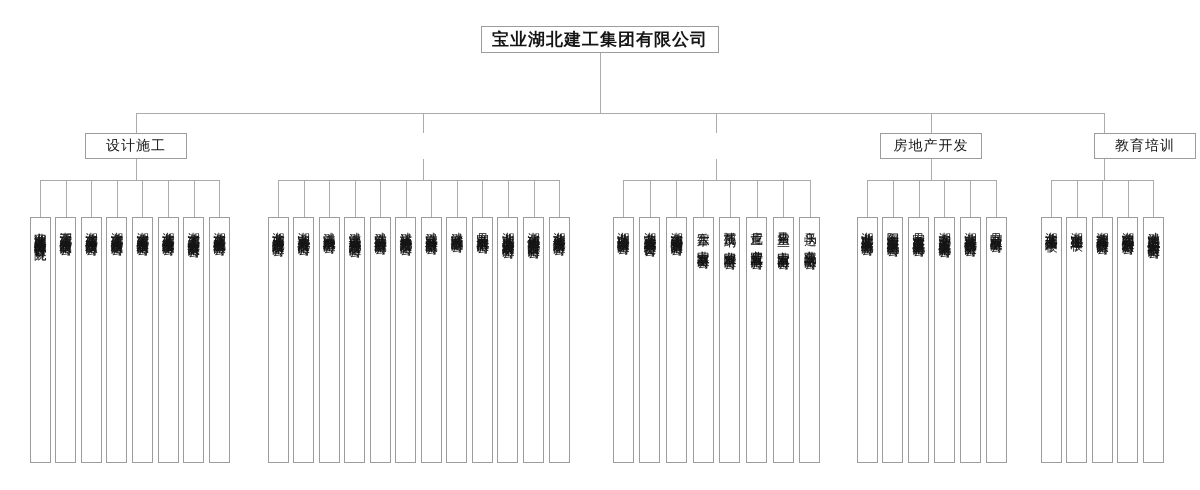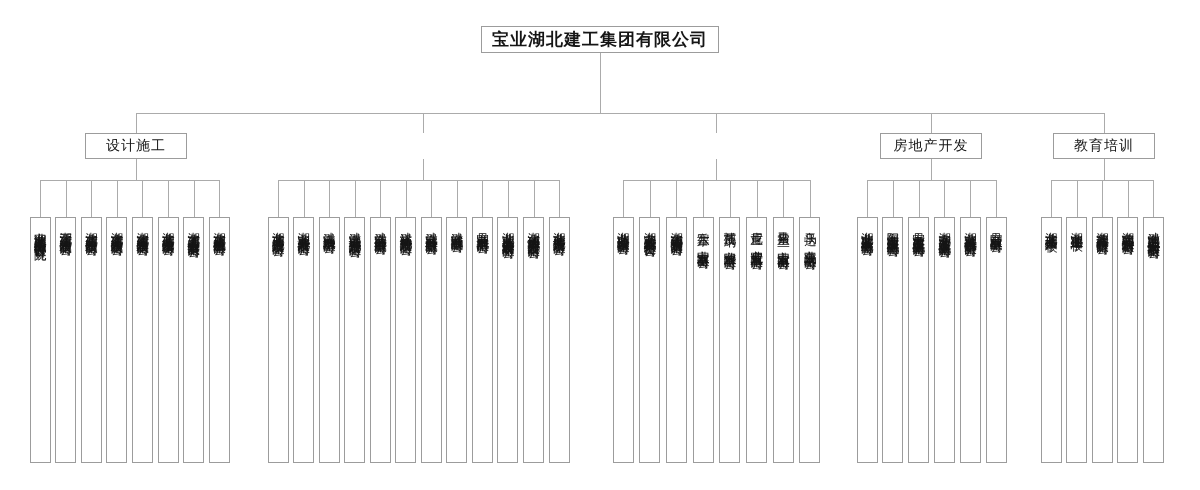--- a/index.html
+++ b/index.html
@@ -180,21 +180,21 @@
     </div>
     <div class="line v" style="left: 970px; top: 180px; height: 37px;"></div>
     <div class="box child-box" style="left: 959.7px; top: 217px; width: 21px; height: 246px;">
       <span class="vtext">湖北宝业机械设备租赁有限公司</span>
     </div>
     <div class="line v" style="left: 996px; top: 180px; height: 37px;"></div>
     <div class="box child-box" style="left: 985.5px; top: 217px; width: 21px; height: 246px;">
       <span class="vtext">宜昌宝业矿业有限公司</span>
     </div>
     <div class="line v" style="left: 1104px; top: 113px; height: 20px;"></div>
-    <div class="box branch-box" style="left: 1053px; top: 133px; width: 102px; height: 26px;">
+    <div class="box branch-box" style="left: 1094px; top: 133px; width: 102px; height: 26px;">
       <span>教育培训</span>
     </div>
     <div class="line v" style="left: 1104px; top: 159px; height: 21px;"></div>
     <div class="line h" style="left: 1051px; top: 180px; width: 103.4px;"></div>
     <div class="line v" style="left: 1051px; top: 180px; height: 37px;"></div>
     <div class="box child-box" style="left: 1040.5px; top: 217px; width: 21px; height: 246px;">
       <span class="vtext">湖北省建工技术学校</span>
     </div>
     <div class="line v" style="left: 1077px; top: 180px; height: 37px;"></div>
     <div class="box child-box" style="left: 1066.1px; top: 217px; width: 21px; height: 246px;">

